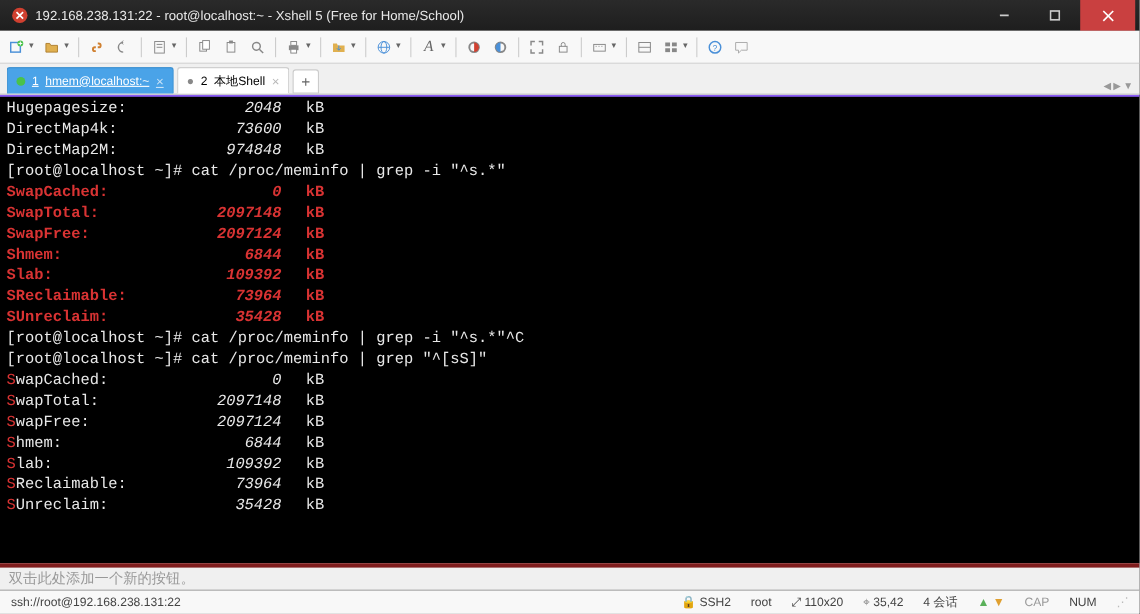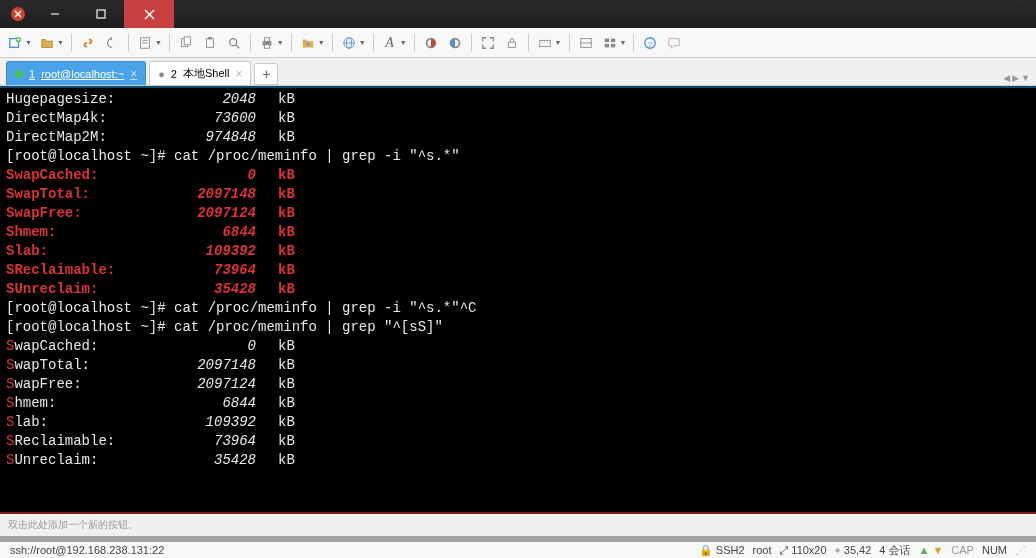--- a/index.html
+++ b/index.html
@@ -88,62 +88,64 @@
 .terminal {
   flex: 1;
   background: #000;
   color: #e8e8e8;
   font-family: Consolas, "Courier New", monospace;
   font-size: 14px;
   line-height: 19px;
   padding: 2px 6px;
   overflow: hidden;
   white-space: pre;
-  border-top: 2px solid #0c4a6e;
+  border-top: 2px solid #8b5cf6;
 }
 .terminal .row { display: flex; }
 .terminal .label { width: 180px; }
 .terminal .val { width: 70px; text-align: right; font-style: italic; }
 .terminal .unit { margin-left: 22px; }
 .red { color: #d93333; font-weight: 600; }
 .hl-s { color: #d93333; }
 .bottom-hint {
   height: 24px;
   background: #f0f0f0;
   color: #999;
-  font-size: 10px;
+  font-size: 13px;
   display: flex; align-items: center;
   padding: 0 8px;
-  border-top: 2px solid #7f1d1d;
+  border-top: 4px solid #7f1d1d;
 }
 .statusbar {
   height: 22px;
   background: #f8f8f8;
-  border-top: 6px solid #a3a3a3;
+  border-top: 1px solid #a3a3a3;
   display: flex; align-items: center;
   font-size: 11px;
   color: #444;
   padding: 0 6px;
+  gap: 10px;
 }
 .statusbar .spacer { flex: 1; }
 .status-seg { display: inline-flex; align-items: center; gap: 3px; padding: 0 4px;}
 .lock-icon { color: #e0a030; }
 .arrow-up { color: #5ab05a; }
 .arrow-down { color: #e0a030; }
 </style>
 </head>
 <body>
 
 <div class="titlebar">
   <span class="app-icon">
     <svg viewBox="0 0 16 16">
         <circle cx="8" cy="8" r="7" fill="#d04030"></circle>
         <path d="M5 5 L11 11 M11 5 L5 11" stroke="#fff" stroke-width="1.5"></path>
       </svg>
   </span>
+  <span class="title">192.168.238.131:22 - root@localhost:~ - Xshell 5 (Free for Home/School)</span>
   <div class="winbtns">
     <div class="winbtn">
         <svg width="10" height="10">
           <line x1="1" y1="5" x2="9" y2="5" stroke="#ccc" stroke-width="1.5"></line>
         </svg>
       </div>
     <div class="winbtn">
         <svg width="10" height="10">
           <rect x="1" y="1" width="8" height="8" fill="none" stroke="#ccc" stroke-width="1.5"></rect>
         </svg>
@@ -303,21 +305,21 @@
       <svg viewBox="0 0 16 16">
         <path d="M2 3h12v8H8l-3 3v-3H2z" fill="none" stroke="#aaa"></path>
       </svg>
     </span>
 </div>
 
 <div class="tabbar">
   <div class="tab active">
     <span class="dot green"></span>
     <span>1</span>
-    <span>root@localhost:~</span>
+    <span>hmem@localhost:~</span>
     <span class="closex">×</span>
   </div>
   <div class="tab">
     <span style="color:#888">●</span>
     <span>2</span>
     <span>本地Shell</span>
     <span class="closex" style="color:#999">×</span>
   </div>
   <div class="tab-add">+</div>
   <div class="tabnav">

